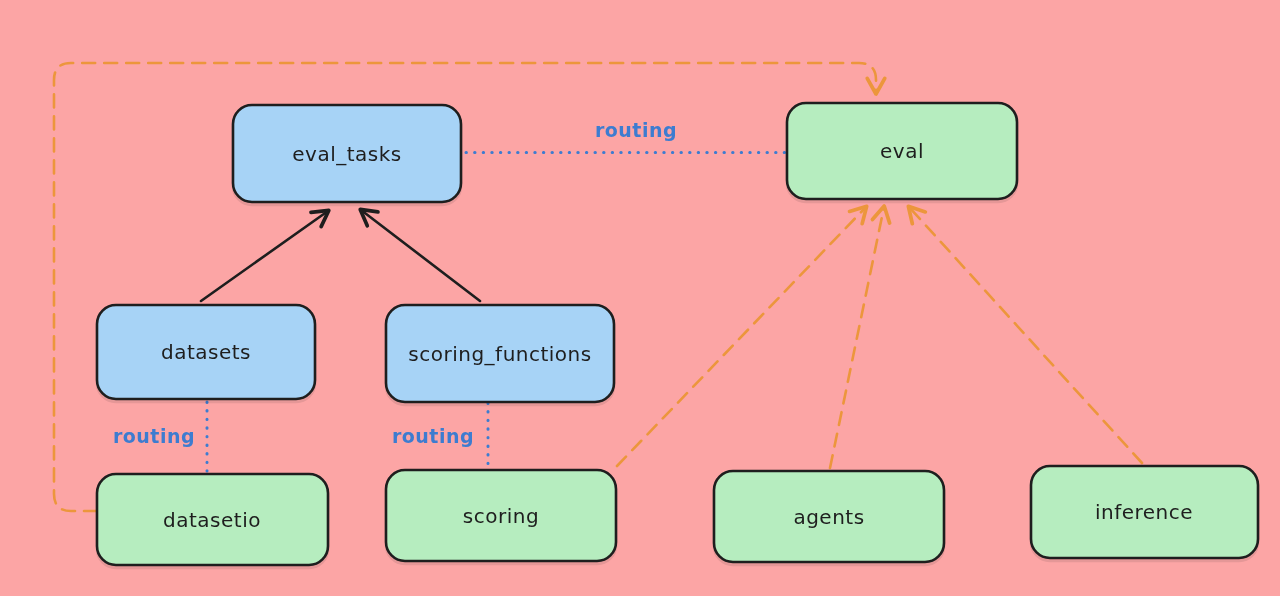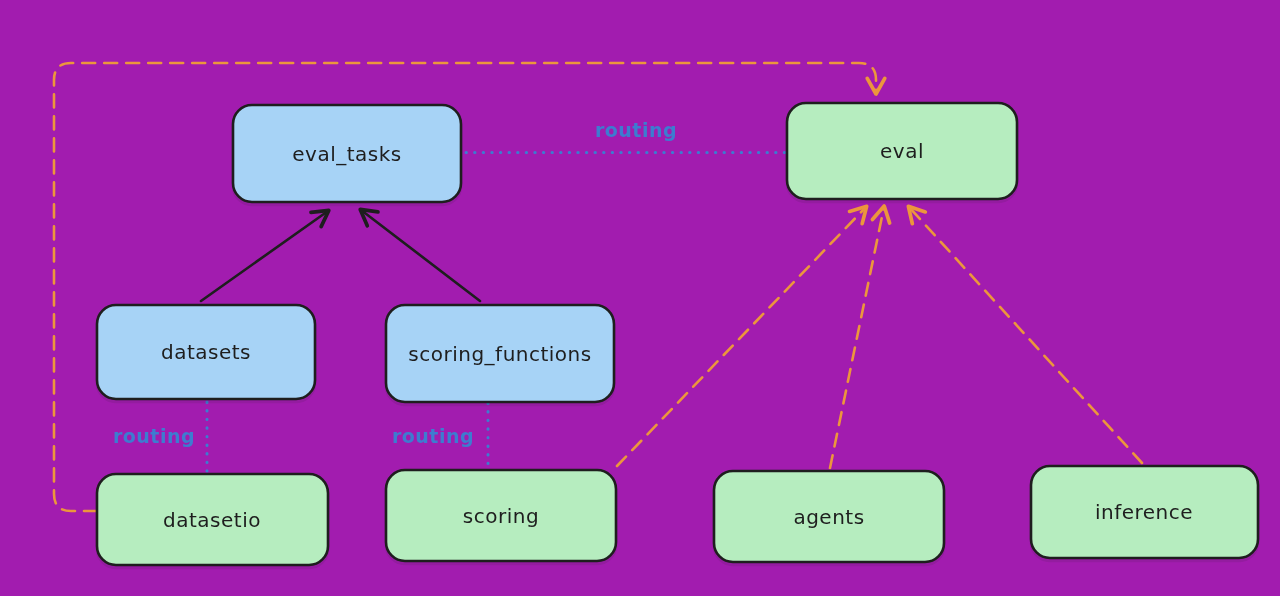--- a/index.html
+++ b/index.html
@@ -4,21 +4,21 @@
 <style>
   html, body {
     margin: 0;
     padding: 0;
     background: #ffffff;
   }
   #canvas {
     position: relative;
     width: 1280px;
     height: 596px;
-    background: #a21caf;
+    background: #fca5a5;
     overflow: hidden;
     font-family: "DejaVu Sans", "Liberation Sans", sans-serif;
   }
   svg { display: block; }
   .node-rect {
     stroke: #1e1e1e;
     stroke-width: 2.6;
     filter: drop-shadow(0 3px 0 rgba(30,30,30,0.10));
   }
   .node-label {

